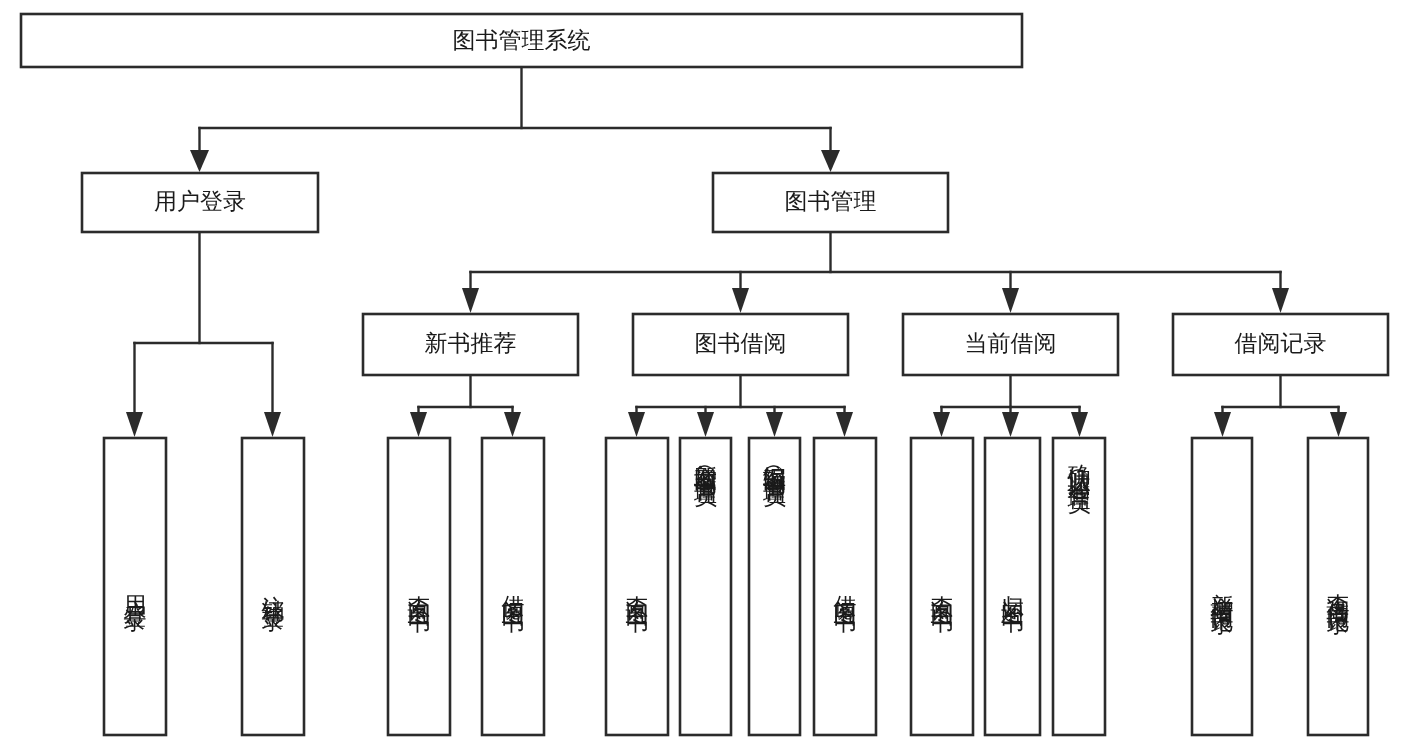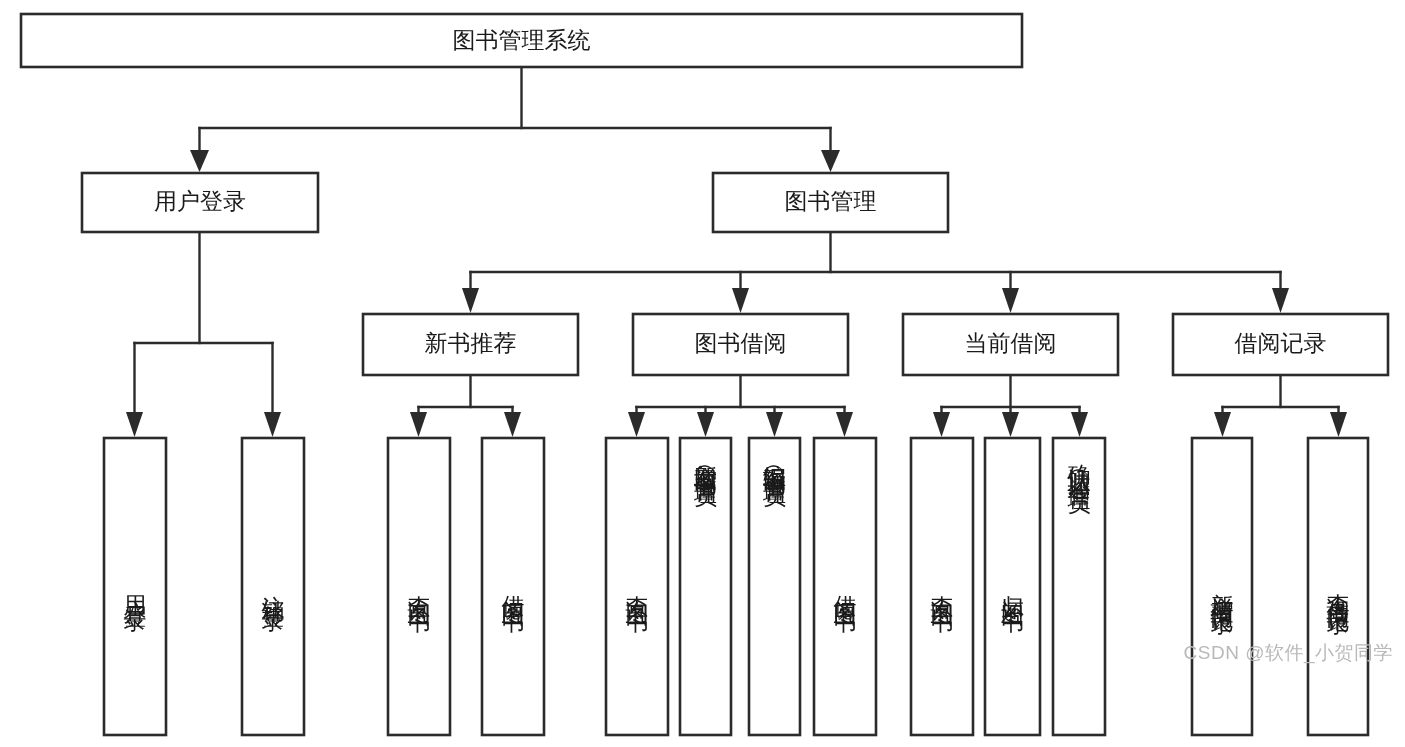--- a/index.html
+++ b/index.html
@@ -285,15 +285,14 @@
       <rect class="node-box" x="1308" y="438" width="60" height="297"></rect>
       <foreignObject x="1308" y="438" width="60" height="297">
         <div xmlns="http://www.w3.org/1999/xhtml" style="width:60px;height:297px;display:flex;align-items:center;justify-content:center;">
           <span style="writing-mode:vertical-rl;text-orientation:upright;font-family:'Liberation Sans','DejaVu Sans',sans-serif;font-size:23px;color:#1a1a1a;letter-spacing:4px;line-height:1;">查询借阅记录</span>
         </div>
       </foreignObject>
     </g>
 
   </svg>
 
-  <div class="watermark">CSDN @软件_小贺同学</div>
 
 </div>
 
 </body></html>

